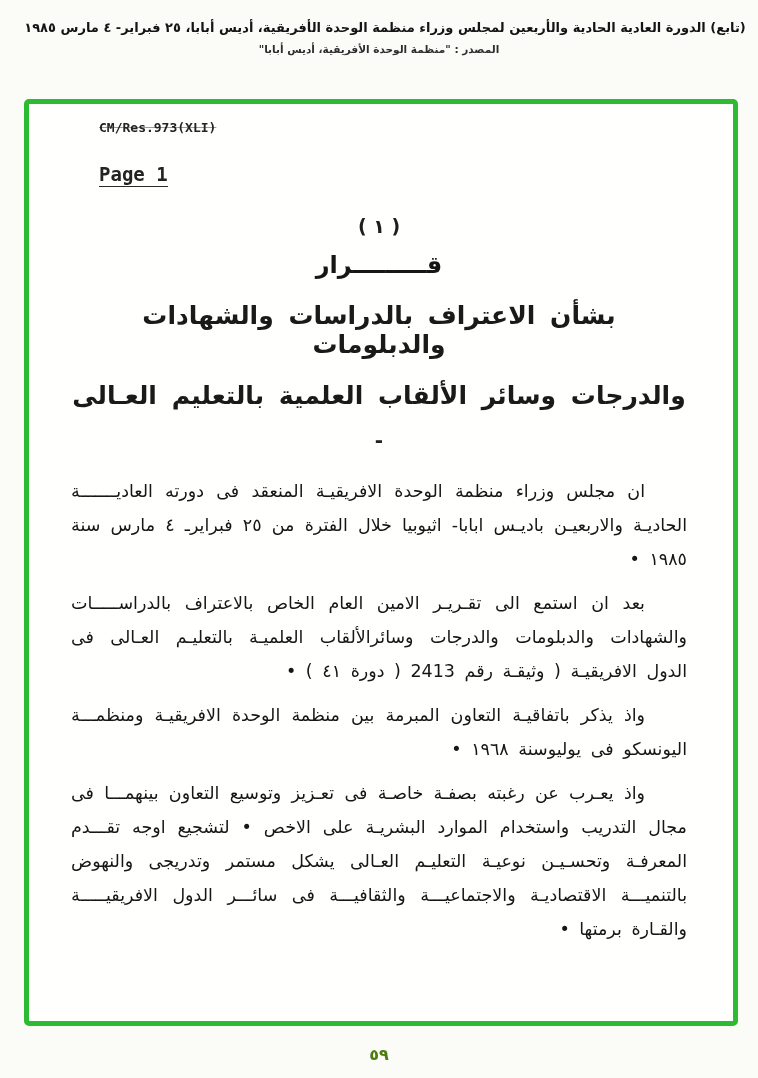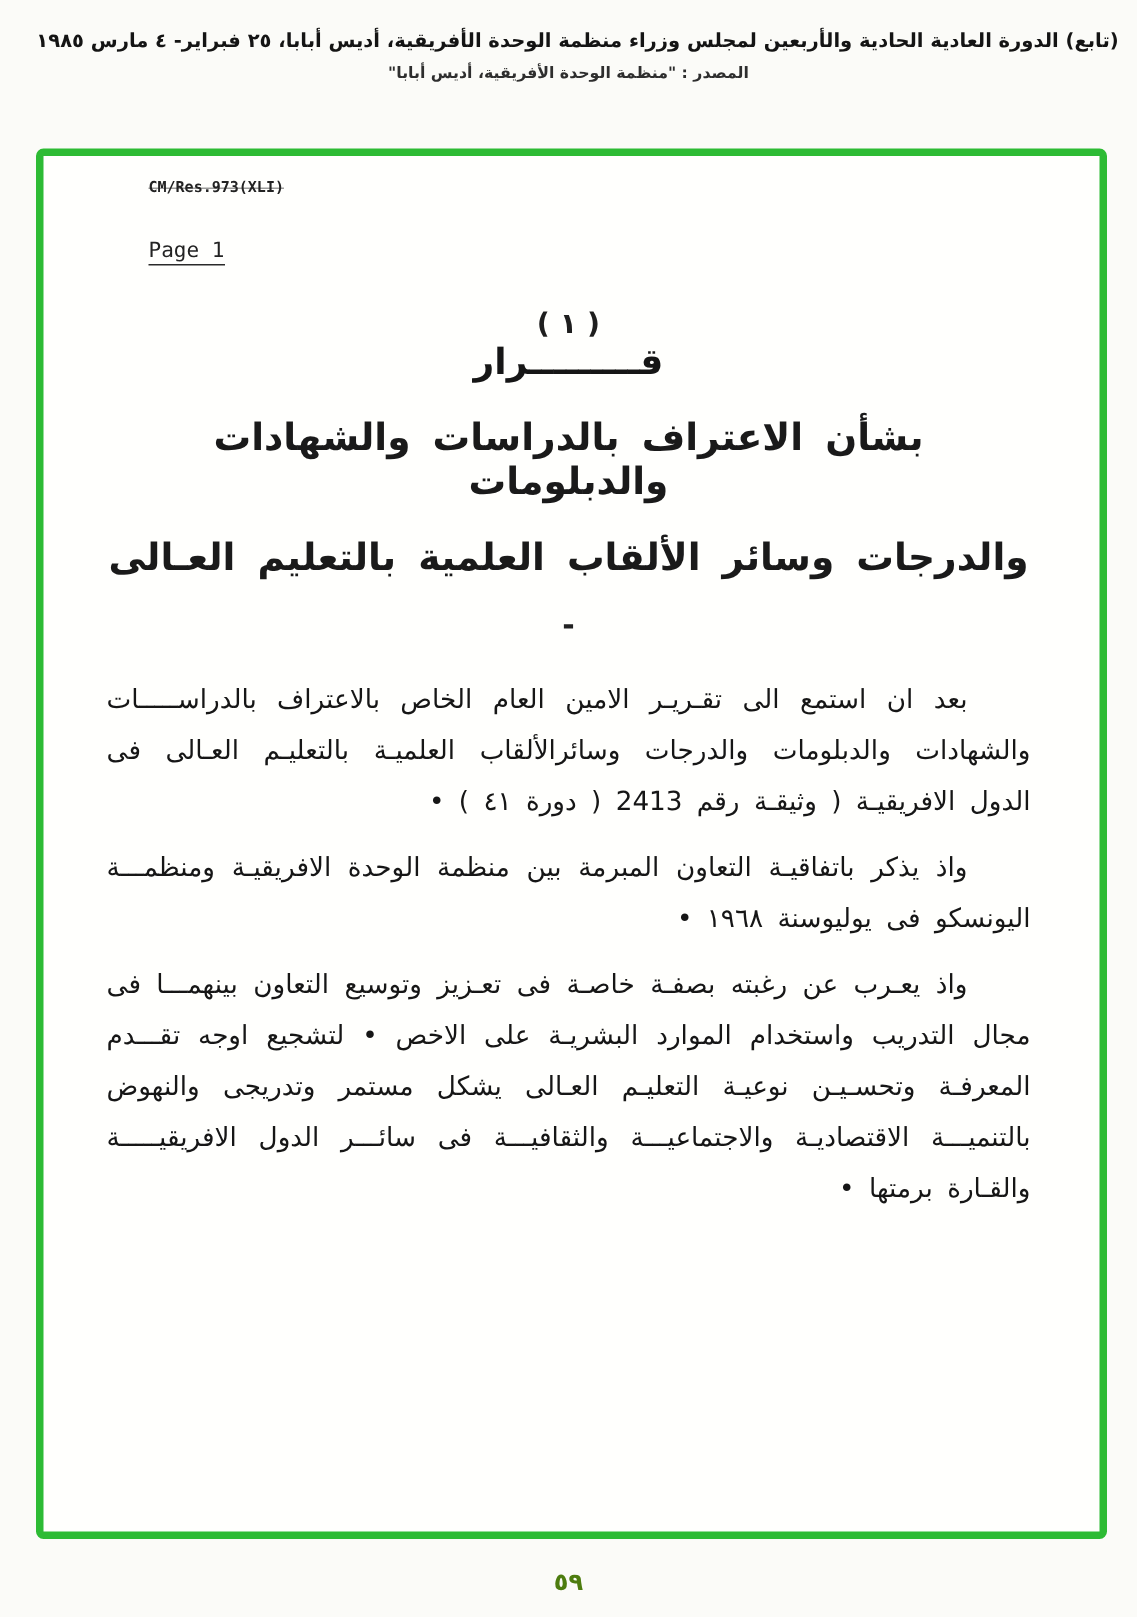--- a/index.html
+++ b/index.html
@@ -52,49 +52,49 @@
   }
 
   .doc-ref-block {
     direction: ltr;
     text-align: left;
     margin-left: 28px;
   }
   .doc-ref {
     font-family: "DejaVu Sans Mono", monospace;
     font-weight: bold;
-    font-size: 10px;
+    font-size: 13px;
     color: #232323;
     text-decoration: line-through;
     text-decoration-color: rgba(35,35,35,.45);
   }
   .page-label {
     display: inline-block;
     margin-top: 9px;
     font-family: "DejaVu Sans Mono", monospace;
-    font-weight: normal;
-    font-size: 14px;
+    font-weight: bold;
+    font-size: 19px;
     color: #232323;
     border-bottom: 1.5px solid #2a2a2a;
     padding-bottom: 1px;
   }
 
   
   .title-block {
     direction: rtl;
     text-align: center;
     margin-top: 28px;
   }
   .item-number {
     font-size: 19px;
     font-weight: bold;
     color: #1e1e1e;
   }
   .res-title {
-    margin-top: 0;
+    margin-top: 14px;
     font-size: 24px;
     font-weight: bold;
     color: #161616;
   }
   .subtitle-line {
     margin-top: 22px;
     font-size: 25px;
     font-weight: bold;
     color: #1a1a1a;
     word-spacing: 6px;
@@ -155,20 +155,21 @@
 
   <div class="title-block">
     <div class="item-number">( ١ )</div>
     <div class="res-title">قـــــــــرار</div>
     <div class="subtitle-line">بشأن الاعتراف  بالدراسات والشهادات والدبلومات</div>
     <div class="subtitle-line">والدرجات  وسائر الألقاب العلمية  بالتعليم العـالى</div>
     <div class="separator-dash">-</div>
   </div>
 
   <div class="body-text">
+    <p class="para">ان مجلس وزراء  منظمة الوحدة الافريقيـة المنعقد  فى  دورته العاديـــــــة الحاديـة والاربعيـن باديـس ابابا-  اثيوبيا  خلال الفترة من ٢٥ فبرايرـ  ٤  مارس سنة ١٩٨٥ •</p>
     <p class="para">بعد ان استمع  الى تقـريـر الامين العام الخاص  بالاعتراف  بالدراســـــات والشهادات والدبلومات والدرجات وسائرالألقاب  العلميـة بالتعليـم العـالى فى الدول الافريقيـة  ( وثيقـة رقم 2413 ( دورة ٤١ )  •</p>
     <p class="para">واذ  يذكر باتفاقيـة التعاون  المبرمة بين منظمة الوحدة الافريقيـة ومنظمـــة اليونسكو فى يوليوسنة ١٩٦٨ •</p>
     <p class="para">واذ  يعـرب  عن رغبته بصفـة خاصـة فى تعـزيز وتوسيع التعاون  بينهمـــا فى مجال التدريب  واستخدام  الموارد البشريـة على الاخص • لتشجيع اوجه تقـــدم المعرفـة وتحسـيـن نوعيـة التعليـم العـالى  يشكل مستمر وتدريجى  والنهوض بالتنميـــة الاقتصاديـة والاجتماعيـــة والثقافيـــة  فى سائـــر الدول الافريقيـــــة  والقـارة برمتها •</p>
   </div>
 
 </div>
 
 <div class="footer">
   <span class="page-number">٥٩</span>
 </div>

